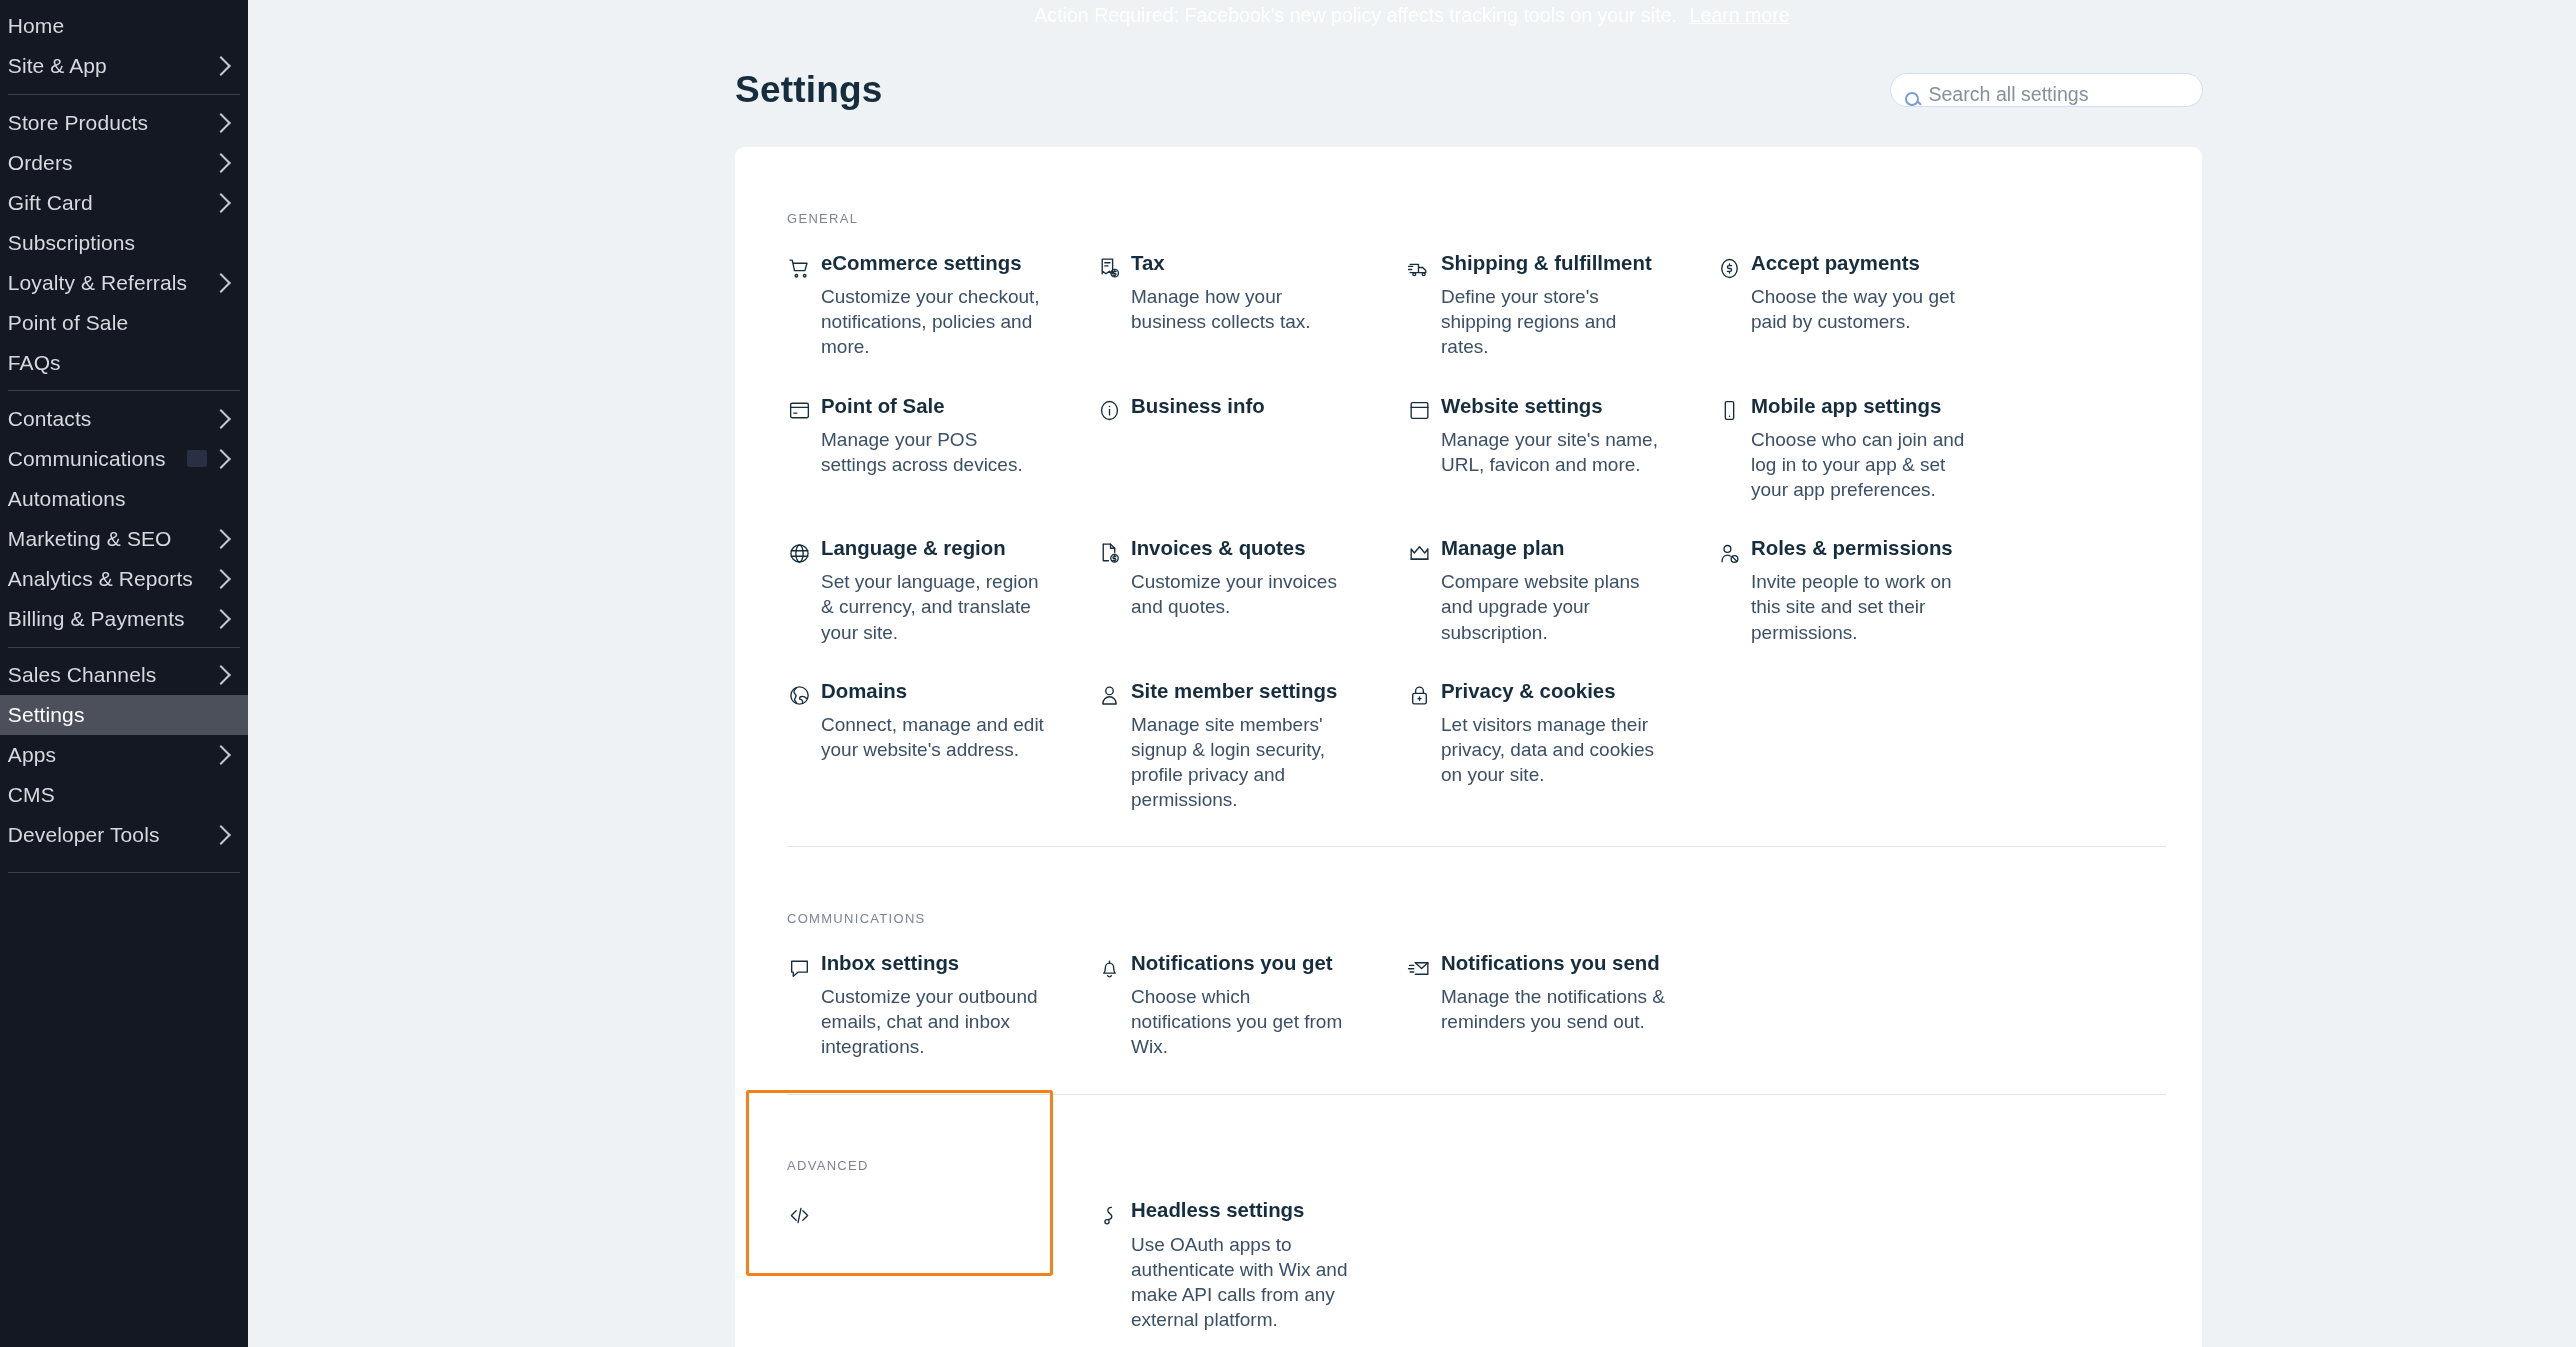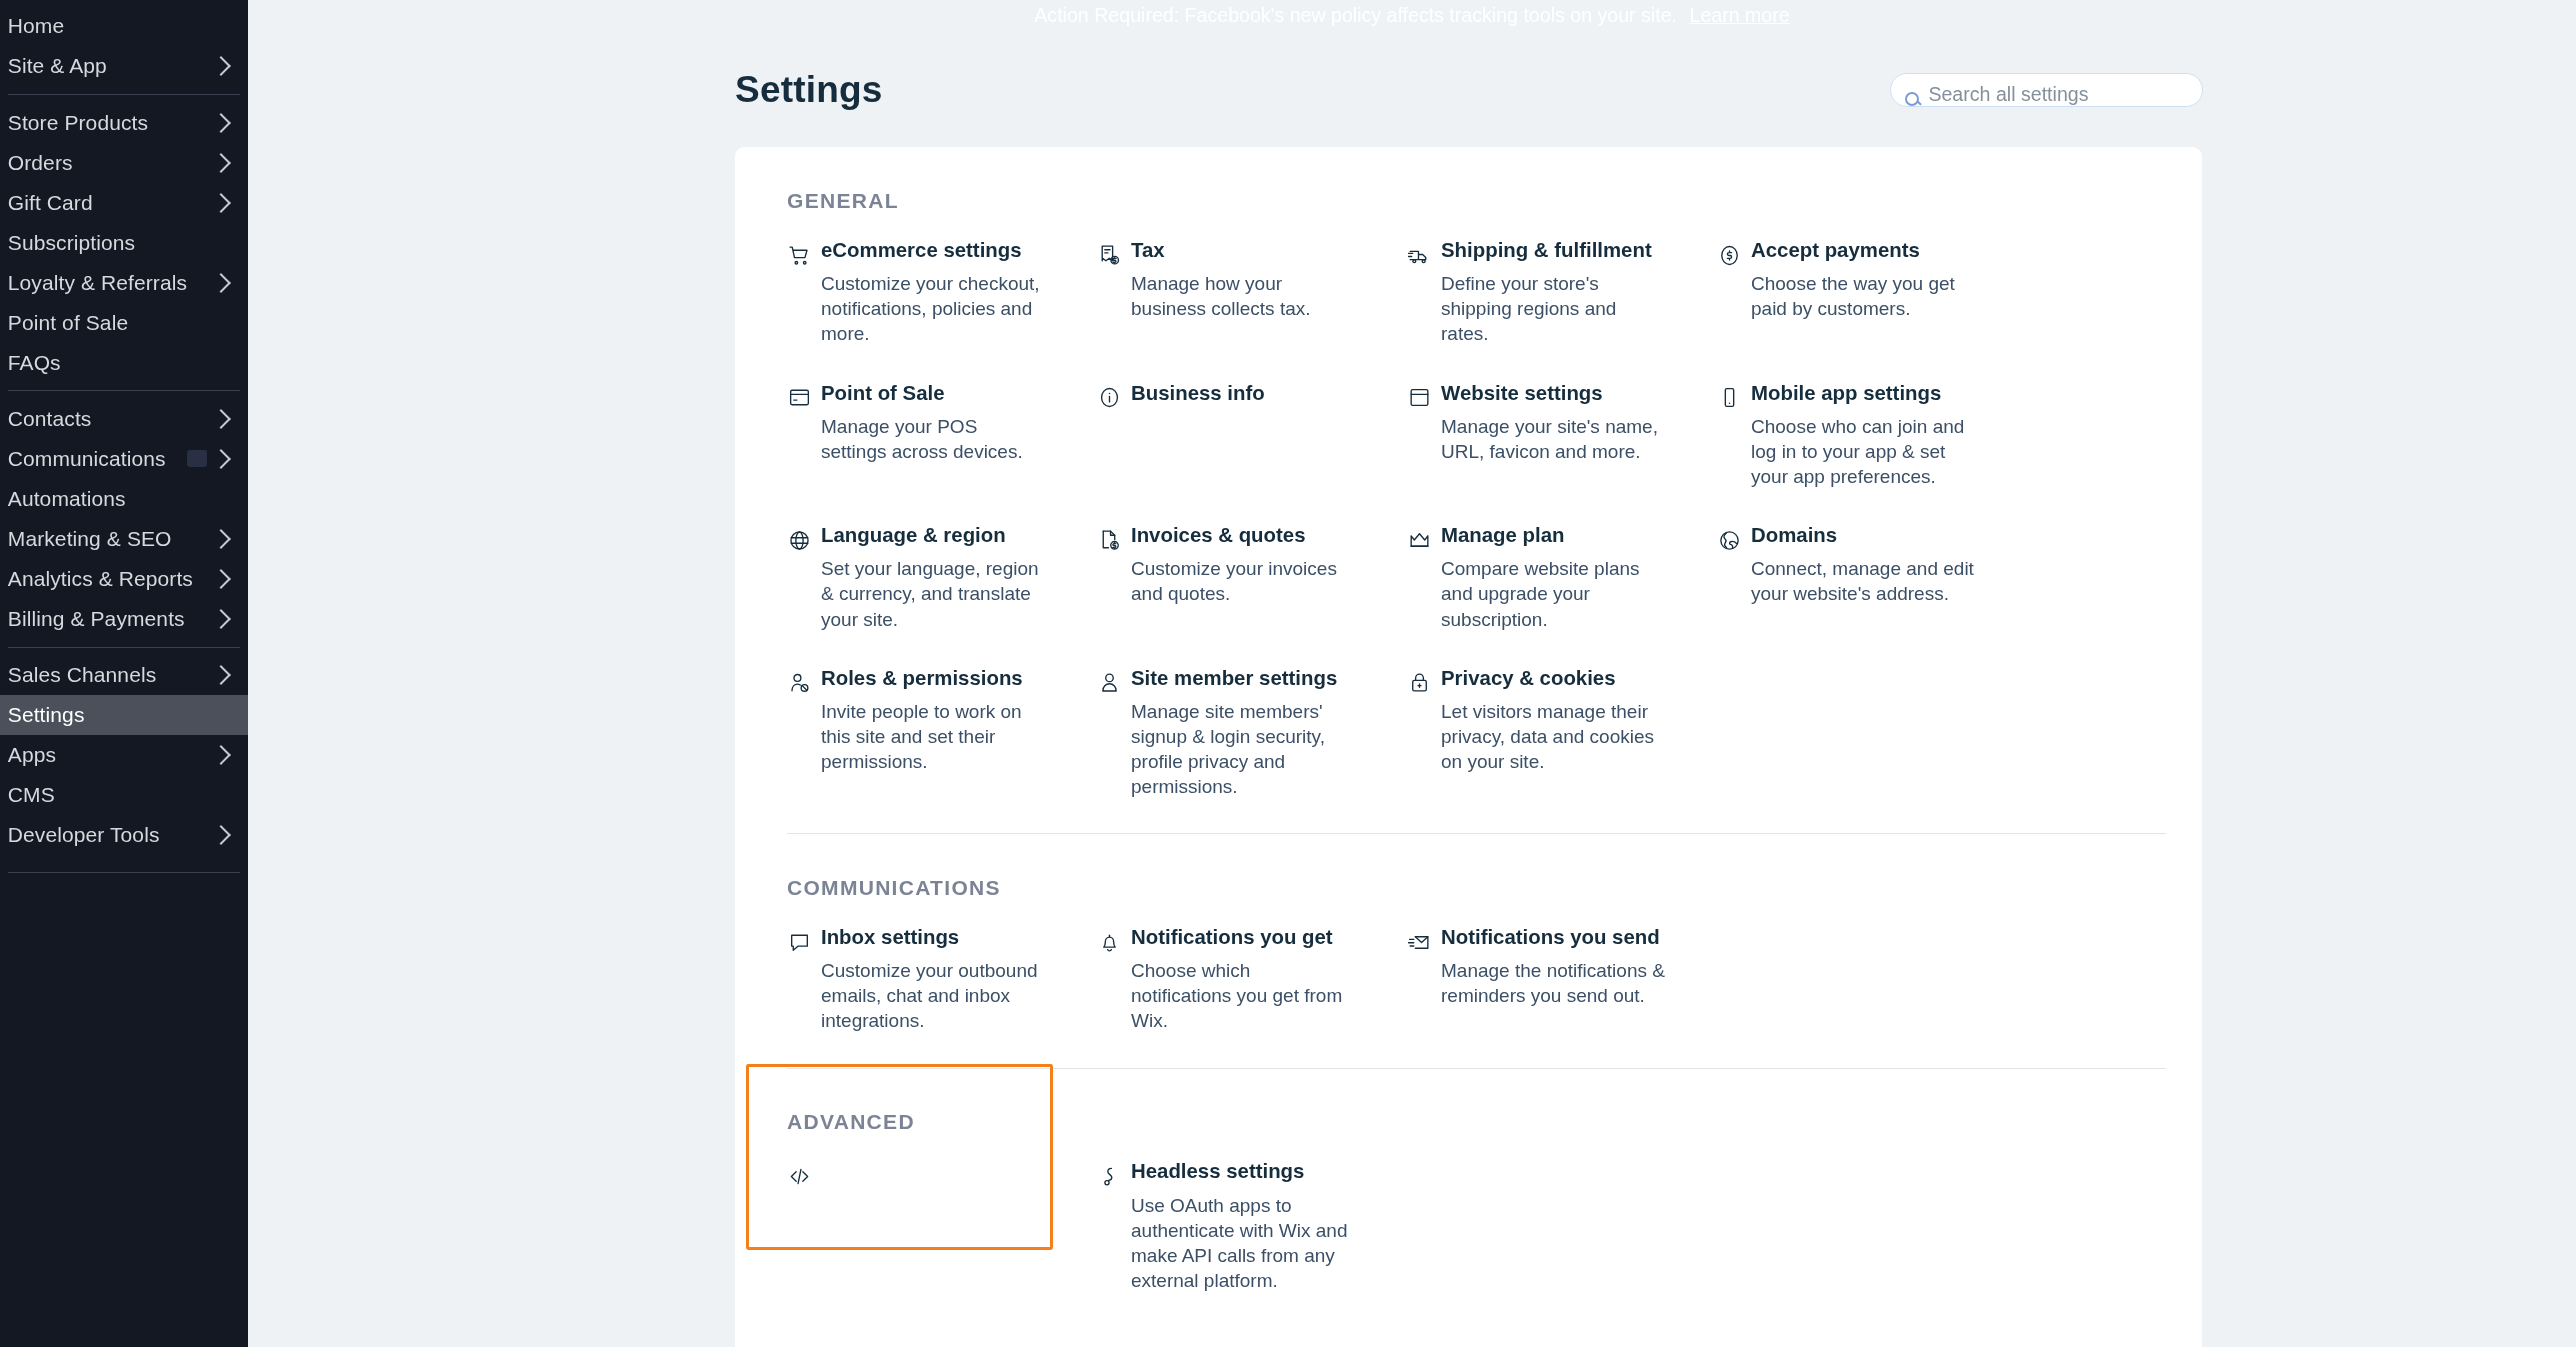--- a/index.html
+++ b/index.html
@@ -93,24 +93,24 @@
 
   
   #card {
     position: absolute; left: 735px; top: 147px;
     width: 1467px; height: 1254px;
     background: #ffffff;
     border-radius: 9.4px;
   }
   .section { padding: 0 0 0 52px; }
   .section-title {
-    font-size: 21px; font-weight: bold;
+    font-size: 13px; font-weight: normal;
     color: #7b8395;
     letter-spacing: 1.3px;
-    padding-top: 42px;
+    padding-top: 64px;
   }
   .grid {
     display: grid;
     grid-template-columns: 310px 310px 310px 310px;
     margin-top: 25px;
   }
   .tile {
     display: flex;
     padding: 0 23.5px 34px 0;
     cursor: pointer;
@@ -392,42 +392,42 @@
               </svg>
             </div>
             <div class="tile-body">
               <div class="tile-title">Manage plan</div>
               <div class="tile-desc">Compare website plans and upgrade your subscription.</div>
             </div>
           </div>
           <div class="tile">
             <div class="tile-icon">
               <svg width="25" height="25" viewBox="0 0 24 24" fill="none" stroke="currentColor" stroke-width="1.3" stroke-linecap="round" stroke-linejoin="round">
-                <circle cx="12" cy="12" r="8.3"></circle>
-                <path d="M9 4.8c-2.4 2-3.1 4.2-1.4 5.6 1.8 1.4 1.1 3 .2 4.2-.9 1.2-.2 3 1.4 4.4"></path>
-                <path d="M14.8 19.4c.8-2.1-.5-3.3-1.8-3.6-1.3-.3-1.3-2 .2-2.6 1.5-.6 3.9-.2 5.6 1.6"></path>
-              </svg>
-            </div>
-            <div class="tile-body">
-              <div class="tile-title">Domains</div>
-              <div class="tile-desc">Connect, manage and edit your website's address.</div>
-            </div>
-          </div>
-          <div class="tile">
-            <div class="tile-icon">
-              <svg width="25" height="25" viewBox="0 0 24 24" fill="none" stroke="currentColor" stroke-width="1.3" stroke-linecap="round" stroke-linejoin="round">
                 <circle cx="10" cy="7.6" r="3.3"></circle>
                 <path d="M4.8 20c0-3.9 2.3-6.5 5.2-6.5 1 0 1.9.3 2.7.9"></path>
                 <circle cx="16.8" cy="17.2" r="3.2"></circle>
                 <path d="M14.6 15l4.4 4.4"></path>
               </svg>
             </div>
             <div class="tile-body">
               <div class="tile-title">Roles &amp; permissions</div>
               <div class="tile-desc">Invite people to work on this site and set their permissions.</div>
+            </div>
+          </div>
+          <div class="tile">
+            <div class="tile-icon">
+              <svg width="25" height="25" viewBox="0 0 24 24" fill="none" stroke="currentColor" stroke-width="1.3" stroke-linecap="round" stroke-linejoin="round">
+                <circle cx="12" cy="12" r="8.3"></circle>
+                <path d="M9 4.8c-2.4 2-3.1 4.2-1.4 5.6 1.8 1.4 1.1 3 .2 4.2-.9 1.2-.2 3 1.4 4.4"></path>
+                <path d="M14.8 19.4c.8-2.1-.5-3.3-1.8-3.6-1.3-.3-1.3-2 .2-2.6 1.5-.6 3.9-.2 5.6 1.6"></path>
+              </svg>
+            </div>
+            <div class="tile-body">
+              <div class="tile-title">Domains</div>
+              <div class="tile-desc">Connect, manage and edit your website's address.</div>
             </div>
           </div>
           <div class="tile">
             <div class="tile-icon">
               <svg width="25" height="25" viewBox="0 0 24 24" fill="none" stroke="currentColor" stroke-width="1.3" stroke-linecap="round" stroke-linejoin="round">
                 <circle cx="12" cy="7.6" r="3.6"></circle>
                 <path d="M5.6 20.2c0-4.2 2.9-7 6.4-7s6.4 2.8 6.4 7z"></path>
               </svg>
             </div>
             <div class="tile-body">

